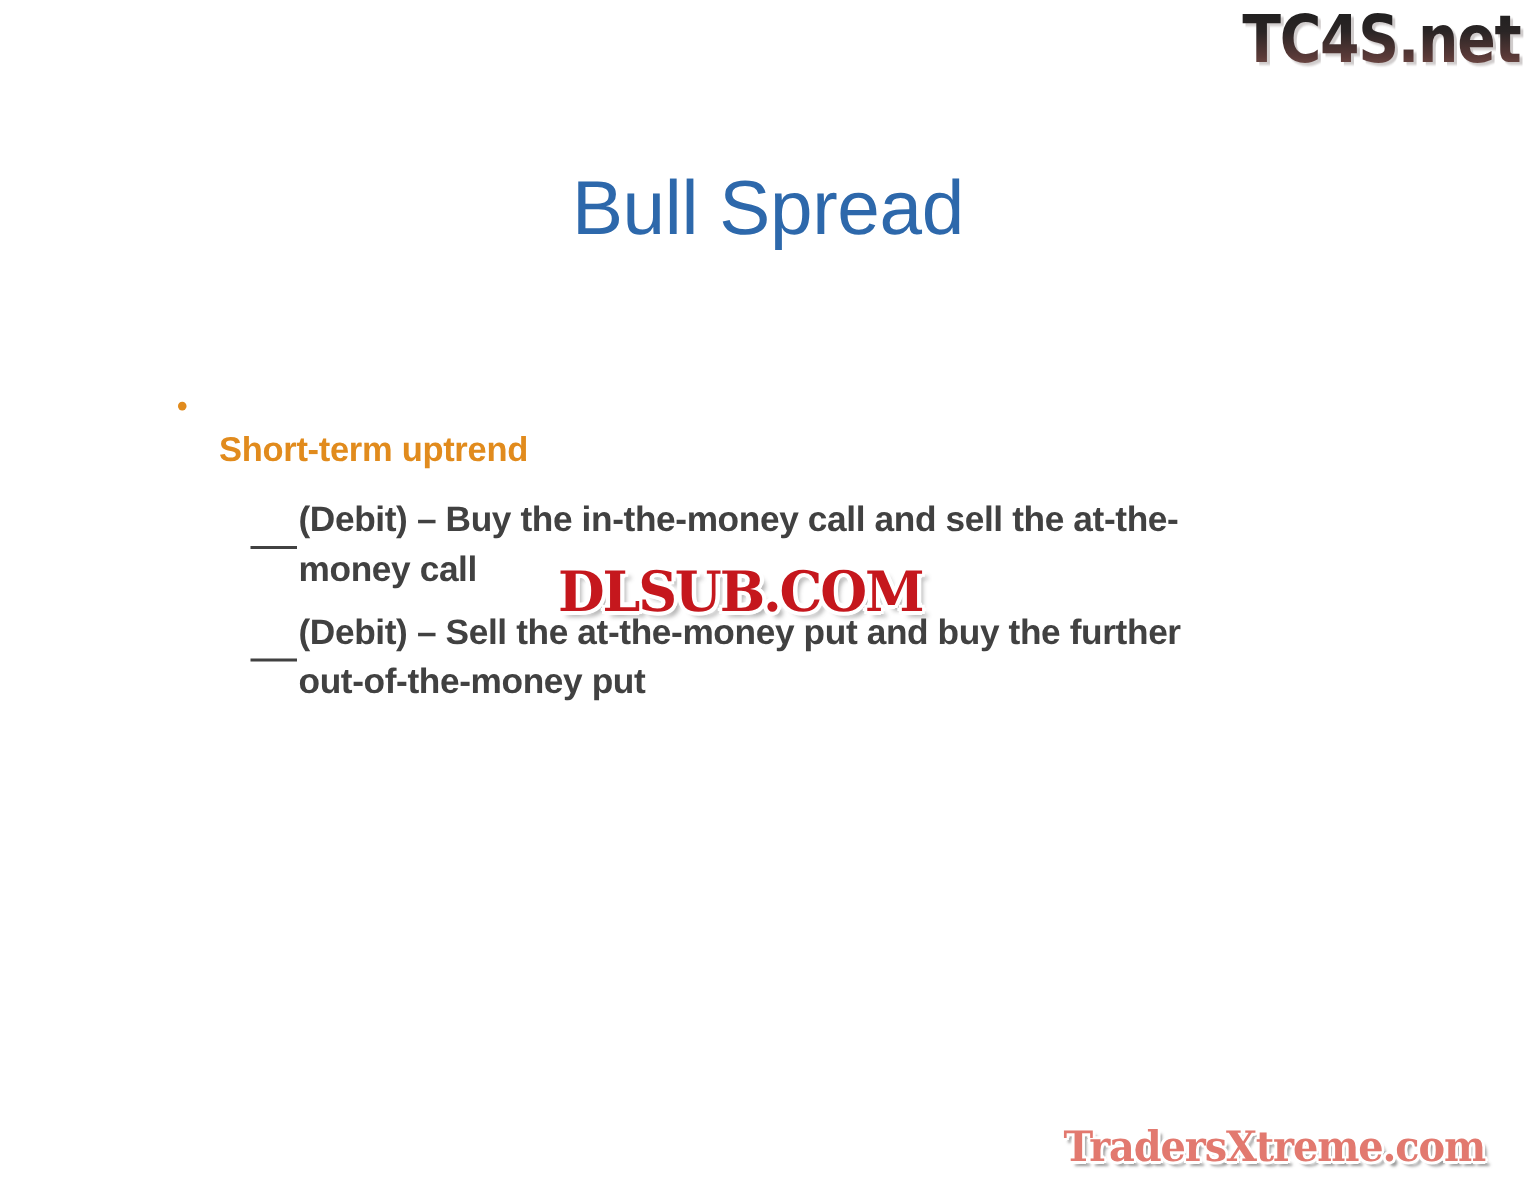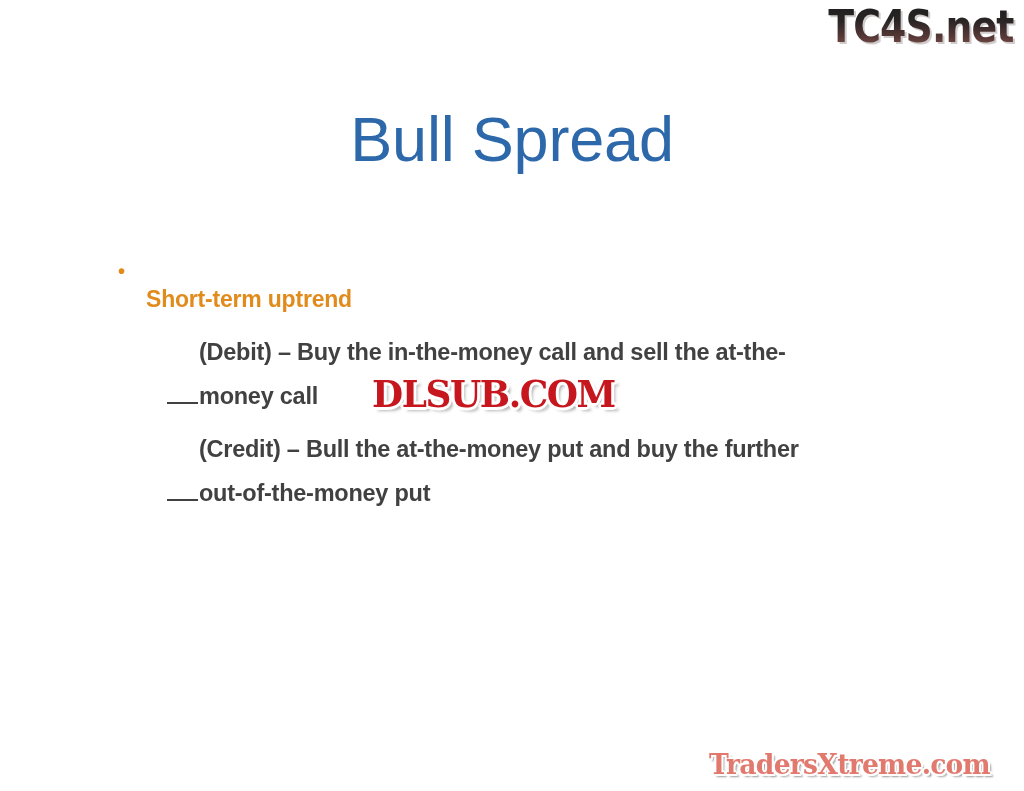--- a/index.html
+++ b/index.html
@@ -59,21 +59,21 @@
   
   .slide-title {
     position: absolute;
     left: 0;
     right: 0;
     top: 108px;
     text-align: center;
     color: #2d68ab;
     font-family: "Liberation Sans", sans-serif;
     font-weight: normal;
-    font-size: 63px;
+    font-size: 51px;
     line-height: 62px;
     letter-spacing: -0.2px;
   }
 
   
   .body-block {
     position: absolute;
     left: 118px;
     top: 256px;
     width: 700px;
@@ -98,25 +98,25 @@
   .bullet-l1 .txt {
     flex: 1 1 auto;
     margin-top: 28px;
   }
 
   .sub-list {
     margin-top: 16px;
   }
   .bullet-l2 {
     display: flex;
-    align-items: flex-end;
+    align-items: center;
     color: #414141;
     font-size: 23.5px;
     font-weight: bold;
-    line-height: 44px;
+    line-height: 33px;
     letter-spacing: -0.25px;
     margin-bottom: 9px;
     position: relative;
   }
   .bullet-l2 .dash {
     flex: 0 0 36px;
     width: 36px;
     position: relative;
     height: 33px;
   }
@@ -206,21 +206,21 @@
 
     <div class="sub-list">
 
       <div class="bullet-l2">
         <span class="dash"></span>
         <span class="txt">(Debit) – Buy the in-the-money call and sell the at-the-money call</span>
       </div>
 
       <div class="bullet-l2">
         <span class="dash"></span>
-        <span class="txt">(Credit) – Bull the at-the-money put and buy the further out-of-the-money put</span>
+        <span class="txt">(Debit) – Sell the at-the-money put and buy the further out-of-the-money put</span>
       </div>
 
     </div>
   </div>
 
   <div class="watermark">DLSUB.COM</div>
 
   <div class="brand-bottom">TradersXtreme.com</div>
 
 </div>

